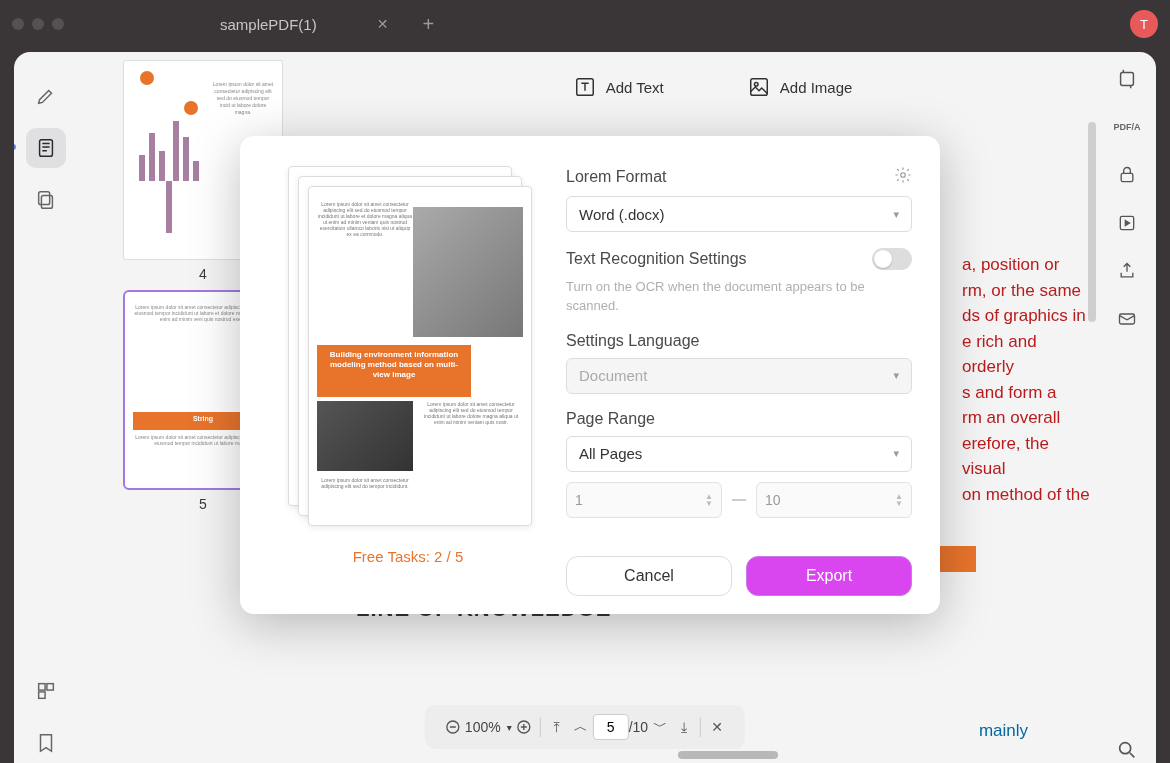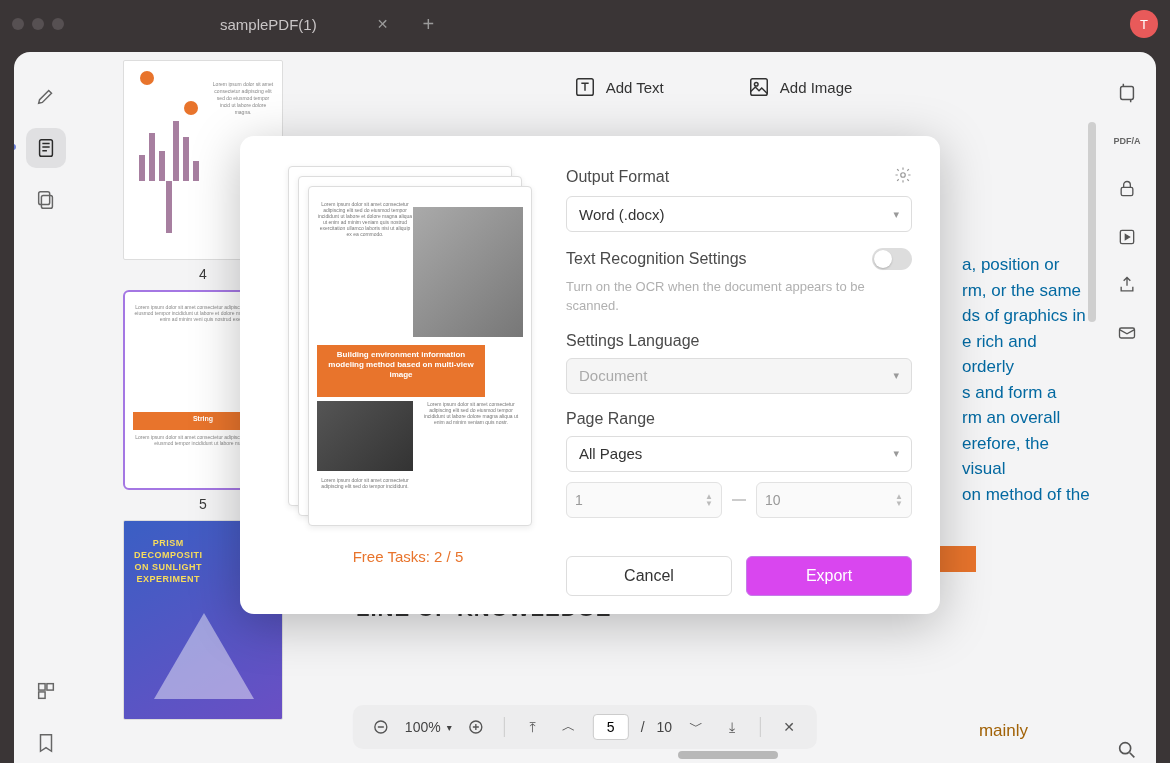--- a/index.html
+++ b/index.html
@@ -50,36 +50,36 @@
 .top-actions { display: flex; justify-content: center; gap: 84px; padding: 14px 0 20px; }
 .top-action { display: flex; align-items: center; gap: 10px; color: #333; font-size: 15px; cursor: pointer; }
 .top-action svg { width: 22px; height: 22px; }
 
 .doc-body { padding: 0 28px; color: #333; font-size: 17px; line-height: 1.5; }
 .doc-body .para { margin-bottom: 16px; border-left: 4px solid #e8742c; padding-left: 14px; }
 .doc-body h2 { font-size: 22px; font-weight: 600; margin: 20px 0 14px; letter-spacing: 1px; }
 .orange-block { background: #e8742c; height: 26px; width: 620px; margin: 8px 0; }
 
 
-.right-toolbar { width: 58px; display: flex; flex-direction: column; align-items: center; padding-top: 28px; gap: 22px; }
+.right-toolbar { width: 58px; display: flex; flex-direction: column; align-items: center; padding-top: 14px; gap: 22px; }
 .rtb-btn { width: 26px; height: 26px; display: flex; align-items: center; justify-content: center; color: #555; cursor: pointer; }
 .right-toolbar .spacer { flex: 1; }
 
 
 .scrollbar-v { position:absolute; top:70px; right:60px; width:8px; height:200px; background:#cfcfcf; border-radius:4px; }
 
 
 .modal { position: absolute; top: 136px; left: 240px; width: 700px; height: 478px; background: #fff; border-radius: 14px; box-shadow: 0 10px 50px rgba(0,0,0,0.25); display: flex; padding: 30px 28px 18px; }
 .modal-left { width: 280px; text-align: center; }
 .preview-stack { position: relative; width: 240px; height: 370px; margin: 0 auto 12px; }
 .preview-stack .pg { position:absolute; border:1px solid #ddd; border-radius:4px; background:#fff; box-shadow: 0 2px 6px rgba(0,0,0,0.08); }
 .preview-stack .pg3 { top:0; left:0; width:224px; height:340px; }
 .preview-stack .pg2 { top:10px; left:10px; width:224px; height:340px; }
 .preview-stack .pg1 { top:20px; left:20px; width:224px; height:340px; padding:10px; overflow:hidden; }
-.pg1 .oband { position:absolute; top:158px; left:8px; width:168px; height:52px; background:#e8742c; color:#fff; font-size:8px; font-weight:600; line-height:10px; padding:5px 6px; }
+.pg1 .oband { position:absolute; top:158px; left:8px; width:154px; height:52px; background:#e8742c; color:#fff; font-size:8px; font-weight:600; line-height:10px; padding:5px 6px; }
 .pg1 .txt { position:absolute; font-size:5px; line-height:6px; color:#777; }
 .pg1 .img1 { position:absolute; top:20px; right:8px; width:110px; height:130px; background:linear-gradient(135deg,#aaa,#777); }
 .pg1 .img2 { position:absolute; top:214px; left:8px; width:96px; height:70px; background:linear-gradient(135deg,#555,#333); }
 
 .free-tasks { color: #e8742c; font-size: 15px; font-weight: 500; }
 
 .modal-right { flex: 1; padding-left: 18px; display: flex; flex-direction: column; gap: 8px; }
 .field-row { margin-bottom: 8px; }
 .field-label { font-size: 16px; color: #4a4a4a; margin-bottom: 8px; display: flex; align-items: center; justify-content: space-between; }
 .gear { color: #999; }
@@ -90,32 +90,32 @@
 
 .toggle { width:40px; height:22px; border-radius:11px; background:#ddd; position:relative; cursor:pointer; }
 .toggle::after { content:""; position:absolute; top:2px; left:2px; width:18px; height:18px; border-radius:50%; background:#fff; box-shadow:0 1px 2px rgba(0,0,0,0.2); }
 
 .range-row { display:flex; align-items:center; gap:10px; margin-top:10px; }
 .spin { flex:1; height:36px; border:1px solid #e2e2e2; border-radius:6px; display:flex; align-items:center; padding:0 8px; font-size:14px; color:#999; background:#fafafa; justify-content:space-between; }
 .spin .arrows { display:flex; flex-direction:column; font-size:8px; line-height:7px; color:#bbb; }
 .dash { width:14px; height:2px; background:#ccc; }
 
 .modal-buttons { margin-top:auto; display:flex; gap:14px; }
-.btn { flex:1; height:40px; border-radius:6px; border:1px solid #ddd; display:flex; align-items:center; justify-content:center; font-size:16px; cursor:pointer; }
+.btn { flex:1; height:40px; border-radius:12px; border:1px solid #ddd; display:flex; align-items:center; justify-content:center; font-size:16px; cursor:pointer; }
 .btn-cancel { background:#fff; color:#333; }
 .btn-export { background:#d946ef; color:#fff; border-color:#c57be8; }
 
 
-.page-controls { position:absolute; bottom:14px; left:50%; transform:translateX(-50%); height:44px; background:#ededee; border-radius:10px; display:flex; align-items:center; padding:0 16px; gap:12px; color:#444; font-size:14px; }
+.page-controls { position:absolute; bottom:14px; left:50%; transform:translateX(-50%); height:44px; background:#ededee; border-radius:10px; display:flex; align-items:center; padding:0 16px; color:#444; font-size:14px; }
 .pc-sep { width:1px; height:20px; background:#ccc; margin:0 4px; }
 .pc-btn { width:24px; height:24px; display:flex; align-items:center; justify-content:center; cursor:pointer; color:#555; }
 .pc-input { width:36px; height:26px; border:1px solid #ccc; border-radius:4px; background:#fff; text-align:center; font-size:14px; }
 .zoom-val { display:flex; align-items:center; gap:6px; }
 
-.mainly { position:absolute; bottom:22px; right:70px; font-size:17px; color:#a16207; }
+.mainly { position:absolute; bottom:22px; right:70px; font-size:17px; color:#0369a1; }
 .bottom-scrollbar { position:absolute; bottom:4px; left:350px; width:100px; height:8px; background:#b8b8b8; border-radius:4px; }
 </style>
 </head>
 <body>
 
 <div class="titlebar">
   <div class="traffic">
     <span></span>
     <span></span>
     <span></span>
@@ -177,29 +177,20 @@
       </div>
       <div class="thumb-num">4</div>
     </div>
     <div class="thumb">
       <div class="thumb-page tp5 selected">
         <div class="txt" style="top:12px; left:8px; right:8px; height:100px; overflow:hidden;">Lorem ipsum dolor sit amet consectetur adipiscing elit sed do eiusmod tempor incididunt ut labore et dolore magna aliqua ut enim ad minim veni quis nostrud exer...</div>
         <div class="stripe">String</div>
         <div class="txt" style="top:142px; left:8px; right:8px;">Lorem ipsum dolor sit amet consectetur adipiscing elit sed do eiusmod tempor incididunt ut labore magna.</div>
       </div>
       <div class="thumb-num">5</div>
-    </div>
-    <div class="thumb">
-      <div class="thumb-page tp6">
-        <div class="prism-txt" style="white-space:pre-line;">PRISM
-DECOMPOSITI
-ON SUNLIGHT
-EXPERIMENT</div>
-        <div class="prism"></div>
-      </div>
     </div>
   </div>
 
   <div class="content">
     <div class="top-actions">
       <div class="top-action">
         <svg viewBox="0 0 24 24" fill="none" stroke="#333" stroke-width="1.6">
             <rect x="3" y="3" width="18" height="18" rx="2"></rect>
             <path d="M8 8h8M12 8v8"></path>
           </svg>
@@ -213,21 +204,21 @@
           </svg>
         <span>Add Image</span>
       </div>
     </div>
     <div class="doc-body">
       <div style="height:420px;"></div>
       <div class="orange-block"></div>
       <h2>LINE OF KNOWLEDGE</h2>
     </div>
     <div class="mainly">mainly</div>
-    <div style="position:absolute; top:200px; right:6px; width:130px; font-size:17px; color:#0369a1; line-height:1.5; white-space:pre-line; text-align:left;">a, position or
+    <div style="position:absolute; top:200px; right:6px; width:130px; font-size:17px; color:#b91c1c; line-height:1.5; white-space:pre-line; text-align:left;">a, position or
 rm, or the same
 ds of graphics in
 e rich and orderly
 s and form a
 rm an overall
 erefore, the visual
 on method of the</div>
     <div class="bottom-scrollbar"></div>
   </div>
 
@@ -317,21 +308,21 @@
         <div class="txt" style="top:214px; left:110px; right:8px;">Lorem ipsum dolor sit amet consectetur adipiscing elit sed do eiusmod tempor incididunt ut labore dolore magna aliqua ut enim ad minim veniam quis nostr.</div>
         <div class="txt" style="top:290px; left:8px; width:96px;">Lorem ipsum dolor sit amet consectetur adipiscing elit sed do tempor incididunt.</div>
       </div>
     </div>
     <div class="free-tasks">Free Tasks: 2 / 5</div>
   </div>
 
   <div class="modal-right">
     <div class="field-row">
       <div class="field-label">
-        <span>Output Format</span>
+        <span>Lorem Format</span>
         <span class="gear"><svg width="18" height="18" viewBox="0 0 24 24" fill="none" stroke="currentColor" stroke-width="1.6">
               <circle cx="12" cy="12" r="3"></circle>
               <path d="M12 2v3M12 19v3M4.2 4.2l2.1 2.1M17.7 17.7l2.1 2.1M2 12h3M19 12h3M4.2 19.8l2.1-2.1M17.7 6.3l2.1-2.1"></path>
             </svg></span>
       </div>
       <div class="select">
         <span>Word (.docx)</span>
         <span class="caret">▾</span>
       </div>
     </div>

